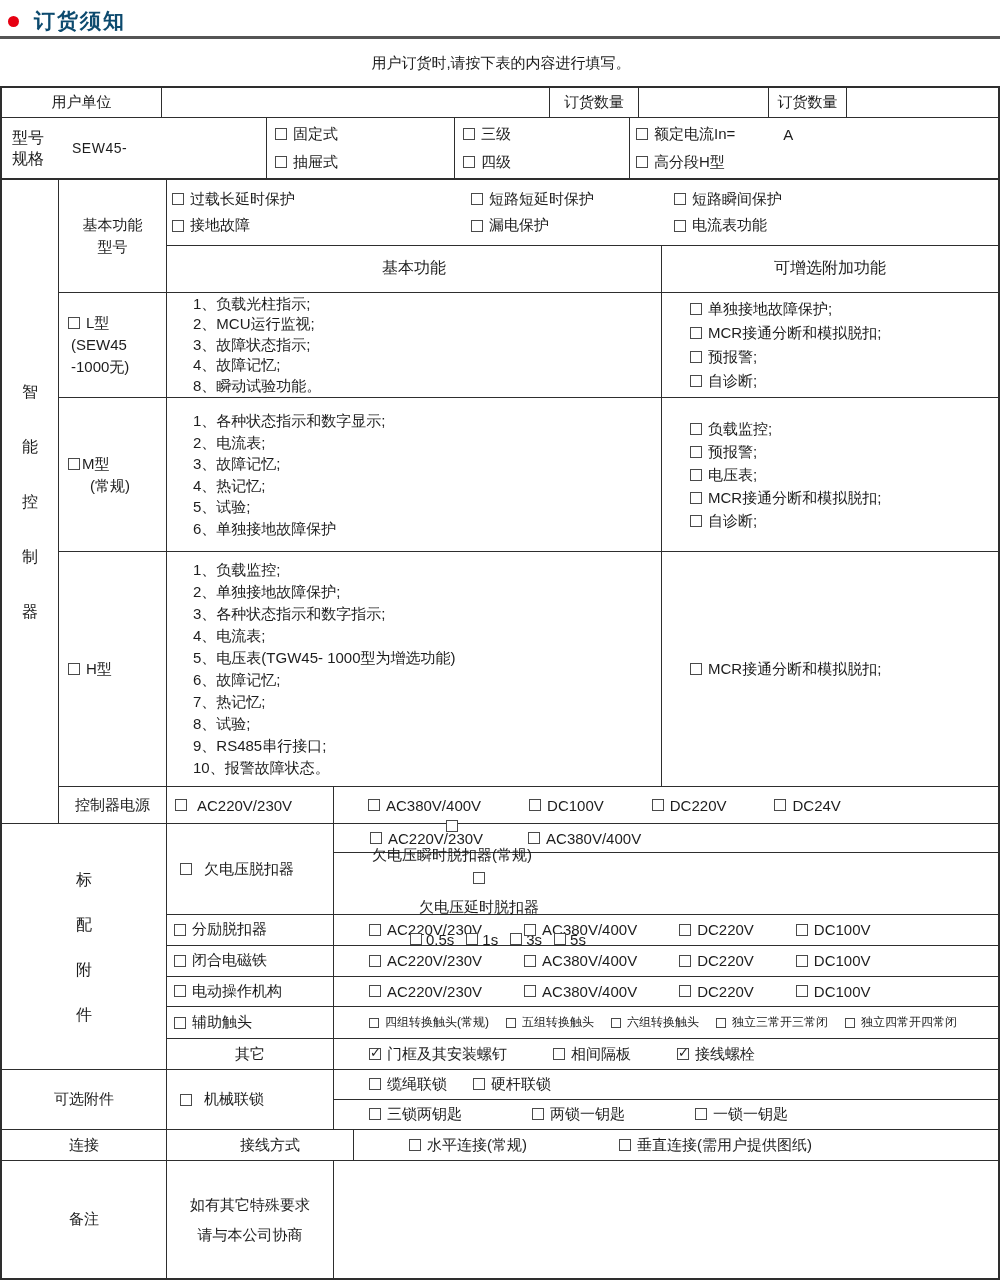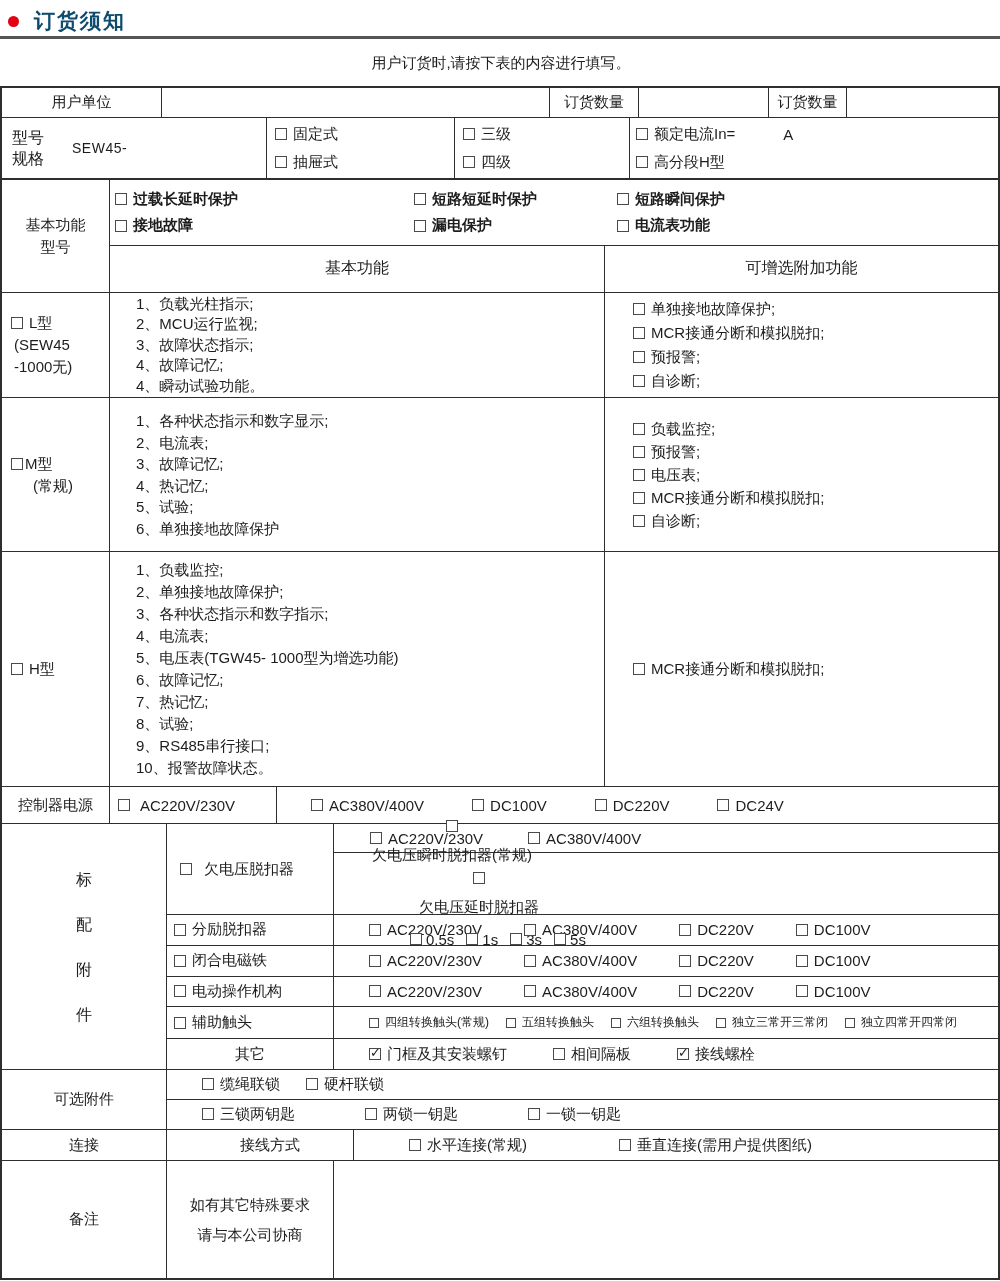--- a/index.html
+++ b/index.html
@@ -43,21 +43,21 @@
 
   
   .sec-ctrl { height:644px; }
   .vcell { width:57px; flex:none; }
   .vlabel { width:17px; text-align:center; word-break:break-all; line-height:55px; font-size:16px; }
   .vlabel.tight { line-height:45px; }
   .lblcol { width:108px; flex:none; }
   .fncol { width:495px; flex:none; }
   .rowA { height:113px; }
   .protrows { height:66px; display:flex; flex-direction:column; justify-content:space-around; padding:6px 0 6px 5px; border-bottom:1px solid #2e2e2e; }
-  .protline { display:flex;font-weight:bold; }
+  .protline { display:flex; }
   .protline .p1 { width:299px; } .protline .p2 { width:203px; }
   .hdrrow { height:46px; display:flex; flex:1; }
   .hdr { font-size:16px; }
   .rowL { height:105px; } .rowM { height:155px; } .rowH { height:235px; }
   .typelbl { flex-direction:column; justify-content:center; align-items:flex-start; padding-left:9px; line-height:22px; }
   .typelbl .sub { padding-left:3px; }
   .typelbl .sub2 { padding-left:22px; }
   .fn { flex-direction:column; justify-content:center; align-items:flex-start; padding-left:26px; }
   .rowL .fn div { line-height:20.5px; }
   .rowM .fn div { line-height:21.5px; }
@@ -151,20 +151,23 @@
           <span class="amp-unit">A</span>
         </span>
       <span class="cbi">
           <span class="cb"></span>
           <span>高分段H型</span>
         </span>
     </div>
   </div>
 
   <div class="row sec-ctrl">
+    <div class="c vcell center">
+      <span class="vlabel">智能控制器</span>
+    </div>
     <div class="col grow">
 
       <div class="row rowA">
         <div class="c lblcol center" style="line-height:22px">
           <div>
               <div>基本功能</div>
               <div style="text-align:center">型号</div>
             </div>
         </div>
         <div class="col grow">
@@ -212,21 +215,21 @@
               <span>L型</span>
             </span>
           <div class="sub">(SEW45</div>
           <div class="sub">-1000无)</div>
         </div>
         <div class="c fncol fn">
           <div>1、负载光柱指示;</div>
           <div>2、MCU运行监视;</div>
           <div>3、故障状态指示;</div>
           <div>4、故障记忆;</div>
-          <div>4、瞬动试验功能。</div>
+          <div>8、瞬动试验功能。</div>
         </div>
         <div class="c nr ad grow">
           <span class="cbi">
               <span class="cb"></span>
               <span>单独接地故障保护;</span>
             </span>
           <span class="cbi">
               <span class="cb"></span>
               <span>MCR接通分断和模拟脱扣;</span>
             </span>
@@ -510,20 +513,24 @@
               <span>接线螺栓</span>
             </span>
         </div>
       </div>
 
     </div>
   </div>
 
   <div class="row rowopt">
     <div class="c stdlbl center">可选附件</div>
+    <div class="c itemc" style="padding-left:13px;gap:12px">
+        <span class="cb"></span>
+        <span>机械联锁</span>
+      </div>
     <div class="col nr grow">
       <div class="optsub first">
         <span class="cbi">
             <span class="cb"></span>
             <span>缆绳联锁</span>
           </span>
         <span class="cbi">
             <span class="cb"></span>
             <span>硬杆联锁</span>
           </span>

